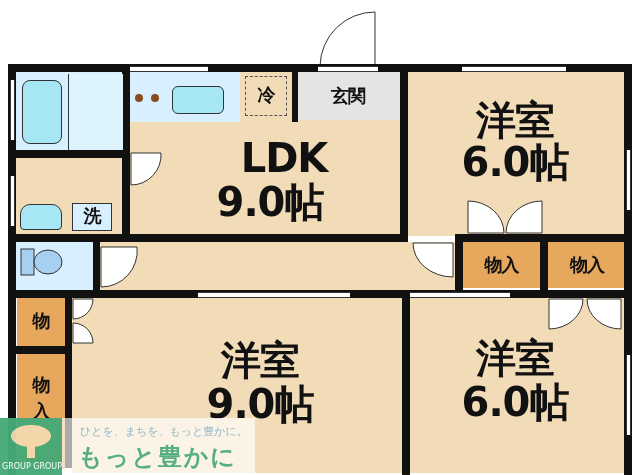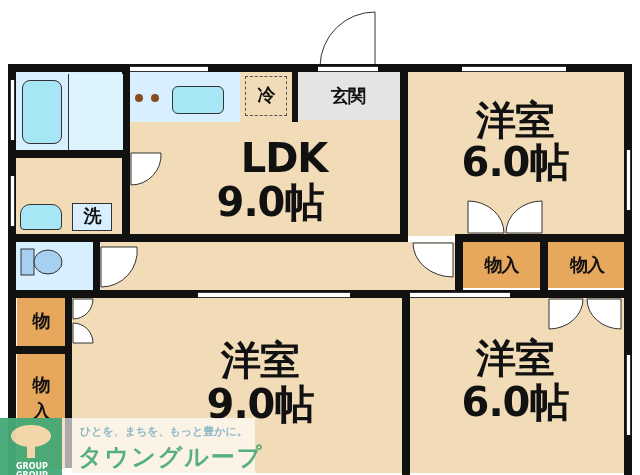--- a/index.html
+++ b/index.html
@@ -1,17 +1,17 @@
 <!DOCTYPE html>
 <html><head>
 <meta charset="utf-8">
 <style>
   html,body{margin:0;padding:0;background:#fff;}
   body{width:640px;height:475px;position:relative;overflow:hidden;font-family:"DejaVu Sans",sans-serif;}
-  .abs{position:absolute;font-weight:bold;}
+  .abs{position:absolute;}
   .floor{background:#f2dcb8;}
   .wet{background:#d8efff;}
   .entry{background:#e4e4e4;}
   .closet{background:#e7a75c;}
   .wall{background:#111;position:absolute;}
   .win{position:absolute;background:#fff;border-top:1px solid #333;border-bottom:1px solid #333;}
   .winv{position:absolute;background:#fff;border-left:1px solid #333;border-right:1px solid #333;}
   .lbl{position:absolute;font-weight:bold;color:#111;text-align:center;line-height:1.0;letter-spacing:-1px;}
   .big{font-size:40px;}
   .small{font-size:18px;}
@@ -131,13 +131,13 @@
 
 <div class="logo-band"></div>
 <div class="logo-green">
   <svg width="62" height="44">
       <ellipse cx="31" cy="18" rx="20" ry="11" fill="#f3d7a8"></ellipse>
       <rect x="27" y="22" width="8" height="18" fill="#f3d7a8"></rect>
     </svg>
 </div>
 <div class="abs" style="left:2px;top:462px;width:60px;font-size:8px;color:#fff;text-align:center;">GROUP GROUP</div>
 <div class="abs" style="left:80px;top:424px;font-size:11px;color:#8fb8c8;">ひとを、まちを、もっと豊かに。</div>
-<div class="abs" style="left:78px;top:441px;font-size:24px;font-weight:bold;color:#3aa46e;letter-spacing:2px;opacity:0.85;">タウングループ</div>
+<div class="abs" style="left:78px;top:441px;font-size:24px;font-weight:bold;color:#3aa46e;letter-spacing:2px;opacity:0.85;">もっと豊かに</div>
 
 </body></html>

